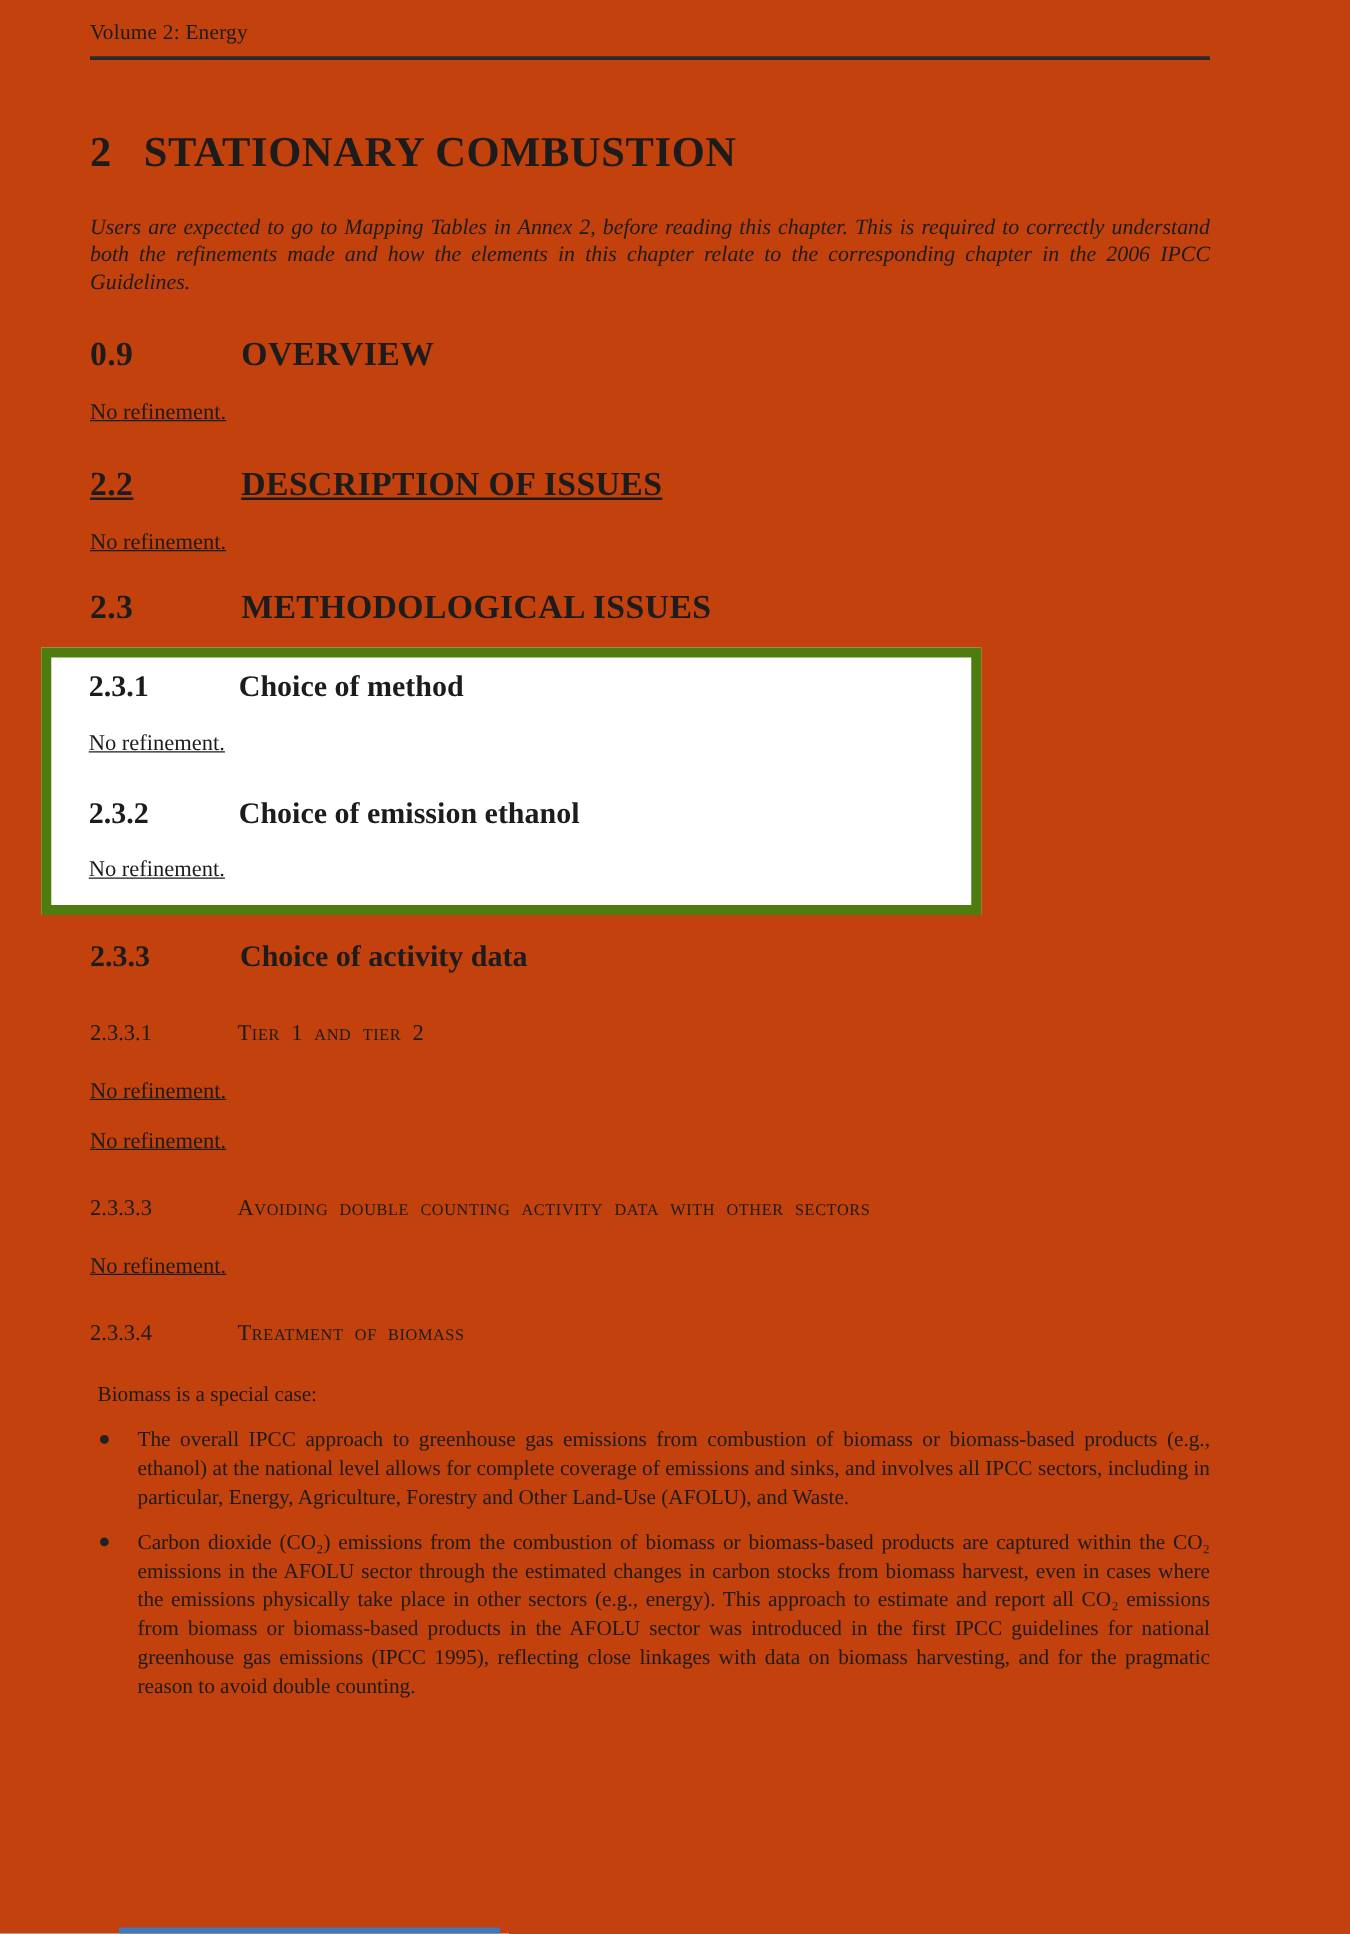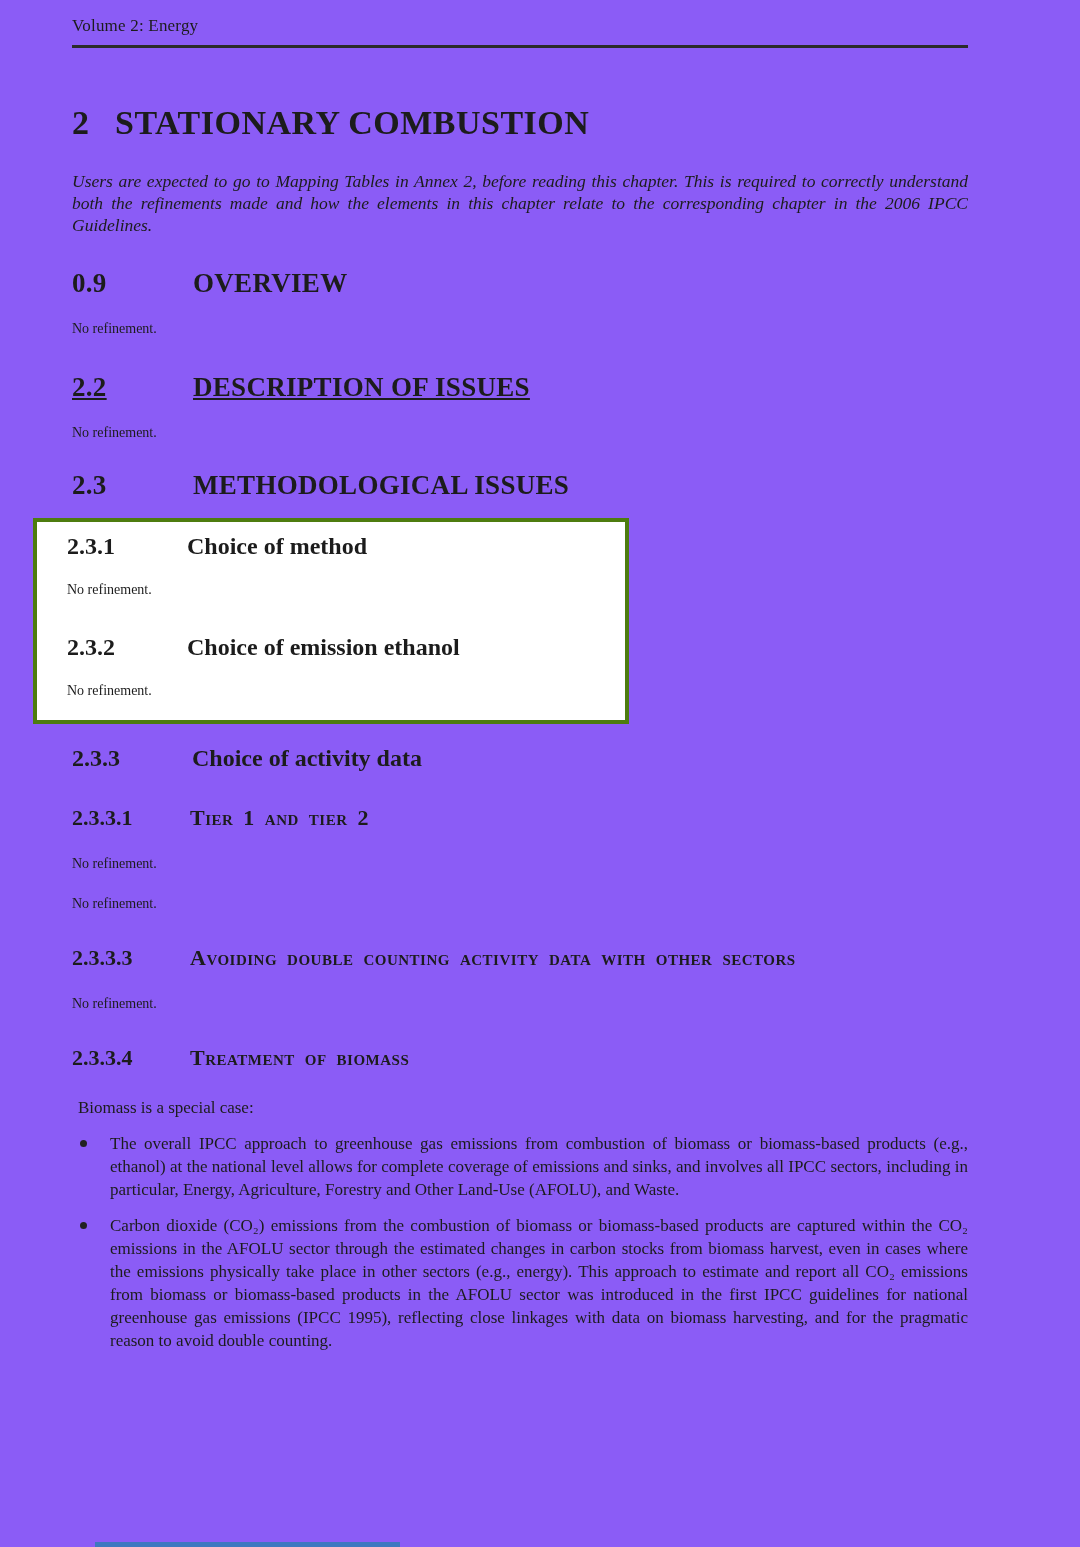--- a/index.html
+++ b/index.html
@@ -2,21 +2,21 @@
 <html><head>
 <meta charset="utf-8">
 <style>
   * { margin: 0; padding: 0; box-sizing: border-box; }
   html, body { background: #ffffff; }
   .page {
     position: relative;
     width: 1080px;
     height: 1547px;
     margin: 0 auto;
-    background: #8b5cf6;
+    background: #c2410c;
     overflow: hidden;
     font-family: "Liberation Serif", "DejaVu Serif", serif;
     color: #1c1c1c;
     padding: 0 112px 0 72px;
   }
   
   .running-header {
     padding-top: 16px;
     font-size: 17px;
     letter-spacing: 0.2px;
@@ -52,48 +52,49 @@
     line-height: 34px;
     letter-spacing: 0.3px;
   }
   .h2 .num { width: 121px; flex: none; }
   .mt-h2a { margin-top: 30px; }
   .mt-h2b { margin-top: 30px; text-decoration: underline; }
   .mt-h2c { margin-top: 24px; }
   
   .nr {
     margin-top: 18px;
-    font-size: 14px;
+    font-size: 18px;
     line-height: 22px;
+    text-decoration: underline;
   }
   
   .highlight-box {
     margin-top: 16px;
     margin-left: -39px;
-    width: 596px;
-    border: 4px solid #4d7c0f;
+    width: 752px;
+    border: 8px solid #4d7c0f;
     background: #ffffff;
     padding: 8px 20px 18px 30px;
   }
   
   .h3 {
     display: flex;
     font-size: 24px;
     font-weight: bold;
     line-height: 33px;
   }
   .h3 .num { width: 120px; flex: none; }
   .highlight-box .h3 + .nr { margin-top: 16px; }
   .highlight-box .h3.second { margin-top: 30px; }
   .mt-h3 { margin-top: 18px; }
   
   .h4 {
     display: flex;
-    font-size: 22px;
-    font-weight: bold;
+    font-size: 18px;
+    font-weight: normal;
     line-height: 34px;
   }
   .h4 .num { width: 118px; flex: none; font-variant: normal; }
   .h4 .title {
     font-variant: small-caps;
     letter-spacing: 0.5px;
     word-spacing: 4px;
     max-width: 690px;
   }
   .mt-h4 { margin-top: 26px; }

